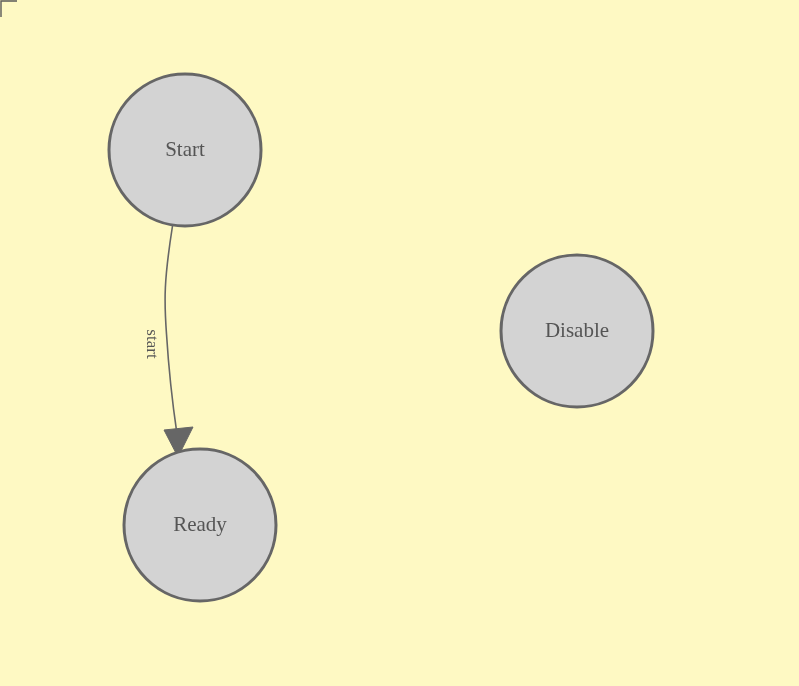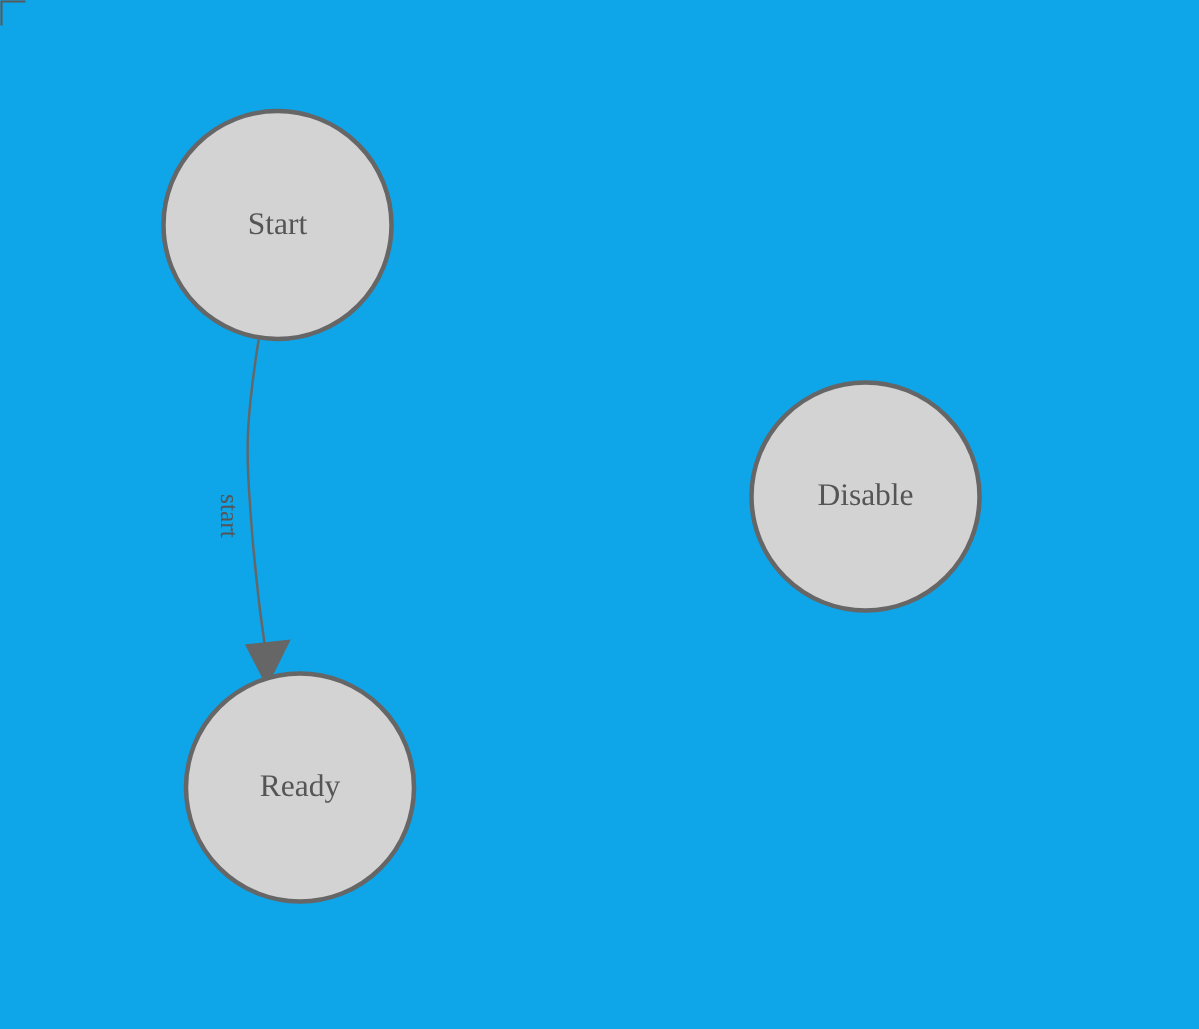--- a/index.html
+++ b/index.html
@@ -11,21 +11,21 @@
   body {
     width: 799px;
     height: 686px;
     overflow: hidden;
     font-family: "Liberation Serif", "DejaVu Serif", serif;
   }
   #canvas-root {
     position: relative;
     width: 799px;
     height: 686px;
-    background: #0ea5e9;
+    background: #fef9c3;
   }
   #diagram-svg {
     position: absolute;
     top: 0;
     left: 0;
     width: 799px;
     height: 686px;
     display: block;
   }
   .node-shape {

